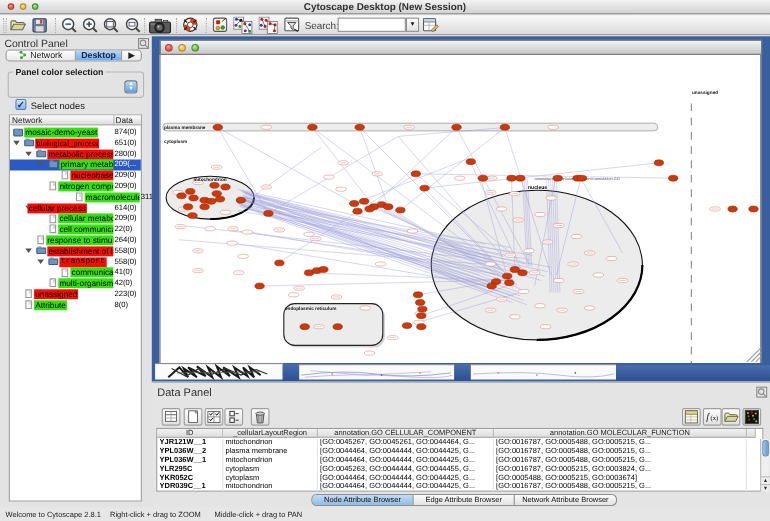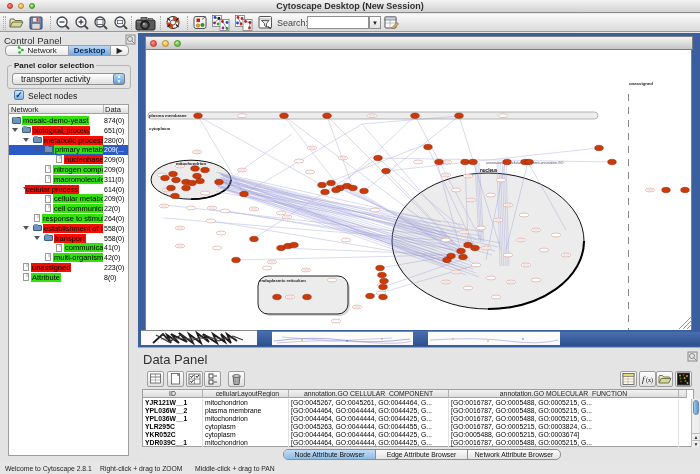--- a/index.html
+++ b/index.html
@@ -71,21 +71,21 @@
 #iwin-title { position:absolute; left:7px; top:3px; width:548px; height:14px;
   background:linear-gradient(#f4f4f4,#c6c6c6); border:1px solid #7e7e7e; }
 #iwin-title .t { position:absolute; left:0; right:0; top:2px; text-align:center; font-size:8px; color:#222; }
 #iwin-canvas { position:absolute; left:7px; top:17px; width:547px; height:280px; background:#fff;
   border-left:1px solid #7e7e7e; border-right:1px solid #7e7e7e; }
 
 .sliver { position:absolute; background:#fbfbfb; border-top:1px solid #888; }
 .bluebar { position:absolute; background:linear-gradient(#4a6fae,#2d4f8e); }
 
 #dpanel { position:absolute; left:138px; top:347px; width:562px; height:114px; background:#e4e4e4; border-top:1px solid #a8a8a8; }
-#dpanel .title { position:absolute; left:5px; top:4px; font-size:13px; color:#303030; }
+#dpanel .title { position:absolute; left:5px; top:4px; font-size:10px; color:#303030; }
 .dbtn { position:absolute; width:17px; height:16px; background:linear-gradient(#fdfdfd,#e0e0e0);
   border:1px solid #9e9e9e; border-radius:2px; }
 #dtable { position:absolute; left:4px; top:41px; width:552px; height:58px; background:#fff;
   border:1px solid #9e9e9e; font-size:7px; }
 .dhead { position:absolute; top:0; height:8px; background:linear-gradient(#f2f2f2,#dddddd);
   border-right:1px solid #b0b0b0; border-bottom:1px solid #a0a0a0; text-align:center;
   line-height:7.5px; color:#222; font-size:6.8px; overflow:hidden; white-space:nowrap; }
 .dcell { position:absolute; height:8px; line-height:8.2px; color:#000; overflow:hidden;
   white-space:nowrap; border-right:1px solid #e2e2e2; padding-left:2px; font-size:6.8px; }
 #dscroll { position:absolute; left:548px; top:9px; width:8px; height:48px; background:#efefef;
@@ -236,21 +236,20 @@
             <circle cx="5.5" cy="4" r="1.3" fill="#2faa2f"></circle>
             <circle cx="2.5" cy="6.5" r="1.3" fill="#2faa2f"></circle>
             <line x1="2" y1="1.5" x2="5.5" y2="4" stroke="#2faa2f" stroke-width="0.7"></line>
             <line x1="5.5" y1="4" x2="2.5" y2="6.5" stroke="#2faa2f" stroke-width="0.7"></line>
           </svg> Network</div>
       <div class="seg" style="width:43px; background:linear-gradient(#b9d9f6,#74abe4); font-weight:bold; color:#0d2a55;">Desktop</div>
       <div class="seg" style="width:17px; border-right:none;">▶</div>
     </div>
     <div id="groupbox"></div>
     <div id="grouplbl">Panel color selection</div>
-    <div id="combo">transporter activity</div>
     <div id="combobtn">▲<br>▼</div>
     <div id="checkbox">✓</div>
     <div id="checklbl">Select nodes</div>
     <div id="treebox">
       <div id="treehead">
         <div style="left:2px">Network</div>
         <div style="left:96px">Data</div>
         <div style="position:absolute;left:94px;top:0;width:1px;height:9px;background:#b5b5b5"></div>
       </div>
       <div class="trow" style="top:10.5px;">
@@ -279,21 +278,21 @@
 <div class="trow" style="top:49.7px;">
           <div class="file" style="left:47px"></div>
           <div class="lbl bg-r" style="left:55px;max-width:39px;">nucleobase-</div>
           <div class="cnt" style="">209(0)</div>
         </div>
 <div class="trow" style="top:59.5px;">
           <div class="file" style="left:36px"></div>
           <div class="lbl bg-g" style="left:44px;max-width:50px;">nitrogen compo</div>
           <div class="cnt" style="">209(0)</div>
         </div>
-<div class="trow" style="top:69.3px;">
+<div class="trow" style="top:69.3px;margin-left:24px;">
           <div class="file" style="left:36px"></div>
           <div class="lbl bg-g" style="left:44px;max-width:50px;">macromolecule</div>
           <div class="cnt" style="">311(0)</div>
         </div>
 <div class="trow" style="top:79.1px;">
           <div class="tri" style="left:14px"></div>
           <div class="folder" style="left:24px"></div>
           <div class="lbl bg-r" style="left:16px;max-width:60px;">cellular process</div>
           <div class="cnt" style="">614(0)</div>
         </div>
@@ -314,21 +313,21 @@
         </div>
 <div class="trow" style="top:118.3px;">
           <div class="tri" style="left:14px"></div>
           <div class="folder" style="left:24px"></div>
           <div class="lbl bg-r" style="left:34px;max-width:60px;">establishment of lo</div>
           <div class="cnt" style="">558(0)</div>
         </div>
 <div class="trow" style="top:128.1px;">
           <div class="tri" style="left:25px"></div>
           <div class="folder" style="left:35px"></div>
-          <div class="lbl bg-r" style="left:45px;max-width:49px;">transport</div>
+          <div class="lbl bg-r" style="left:45px;max-width:49px;font-family:Liberation Mono, monospace;">transport</div>
           <div class="cnt" style="">558(0)</div>
         </div>
 <div class="trow" style="top:137.9px;">
           <div class="file" style="left:47px"></div>
           <div class="lbl bg-g" style="left:55px;max-width:39px;">communicat</div>
           <div class="cnt" style="">41(0)</div>
         </div>
 <div class="trow" style="top:147.7px;">
           <div class="file" style="left:36px"></div>
           <div class="lbl bg-g" style="left:44px;max-width:50px;">multi-organism pro</div>

